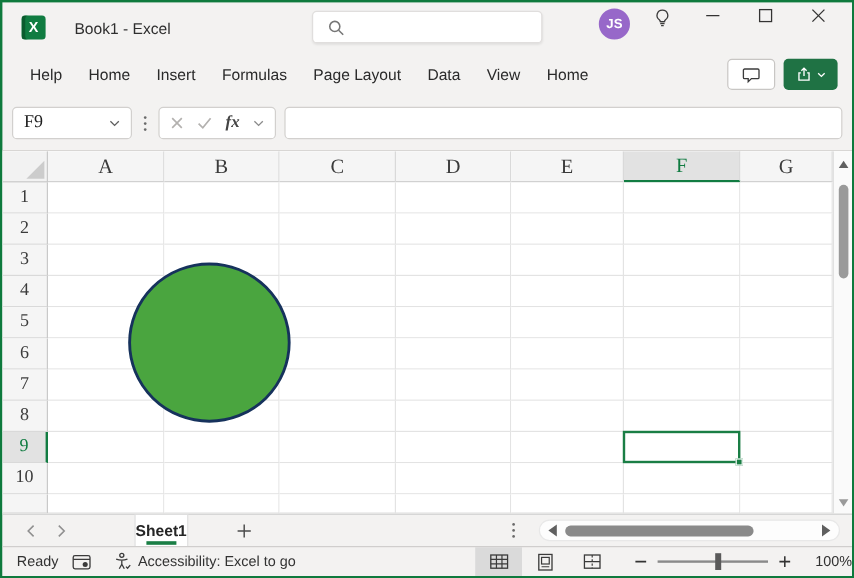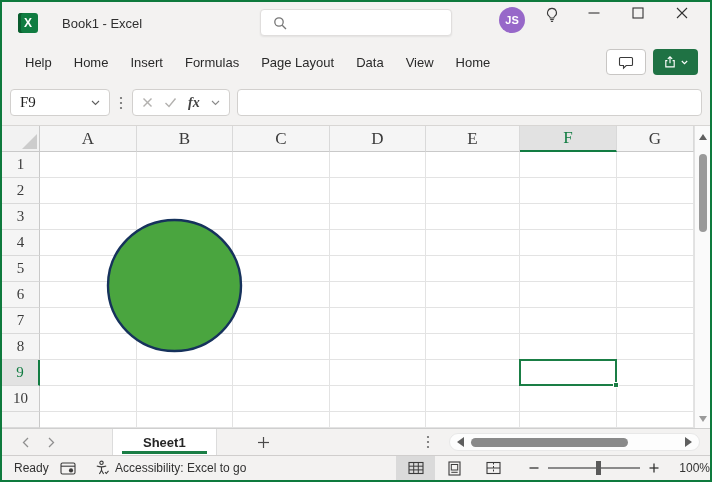--- a/index.html
+++ b/index.html
@@ -76,21 +76,21 @@
            border-left:4px solid transparent; border-right:4px solid transparent; border-bottom:6px solid #606060; }
   .vs-thumb { position:absolute; top:28px; left:4px; width:8px; height:78px; background:#9a9a9a; border-radius:4px; }
   .vs-down { position:absolute; bottom:6px; left:4px; width:0; height:0;
              border-left:4px solid transparent; border-right:4px solid transparent; border-top:6px solid #9a9a9a; }
 
   
   .tabbar { height:27px; flex:0 0 auto; background:#f3f2f1; border-top:1px solid #cfcfcf;
             display:flex; align-items:stretch; position:relative; }
   .tab-nav { width:26px; display:flex; align-items:center; justify-content:center; }
   .tab-nav:first-child { margin-left:10px; }
-  .sheet-tab { margin-left:48px; padding:0 30px; background:#fff; display:flex; align-items:center;
+  .sheet-tab { margin-left:48px; padding:0 0; background:#fff; display:flex; align-items:center;
                border-left:1px solid #dcdcdc; border-right:1px solid #dcdcdc; position:relative; }
   .sheet-tab .lbl { font-size:13px; font-weight:bold; color:#262626; }
   .sheet-tab::after { content:""; position:absolute; left:9px; right:9px; bottom:1px; height:3px; background:#1a7e45; }
   .add-sheet { width:30px; margin-left:32px; display:flex; align-items:center; justify-content:center; }
   .tab-dots { position:absolute; left:424px; top:0; bottom:0; display:flex; align-items:center; }
   .hscroll { position:absolute; left:447px; right:10px; top:4px; height:18px; background:#fdfdfd;
              border:1px solid #e8e8e8; border-radius:9px; display:flex; align-items:center; padding:0 7px; }
   .hs-left { width:0; height:0; border-top:5px solid transparent; border-bottom:5px solid transparent;
              border-right:7px solid #5f5f5f; }
   .hs-thumb { width:157px; height:9px; background:#8a8a8a; border-radius:5px; margin-left:7px; }

